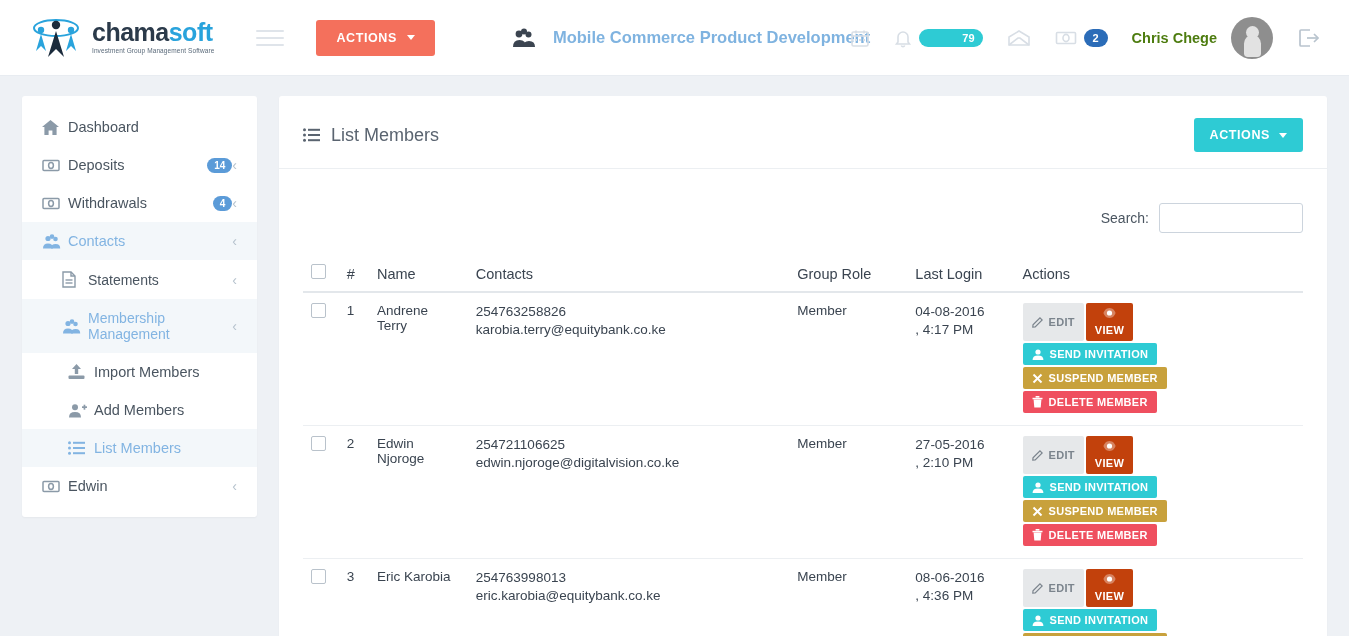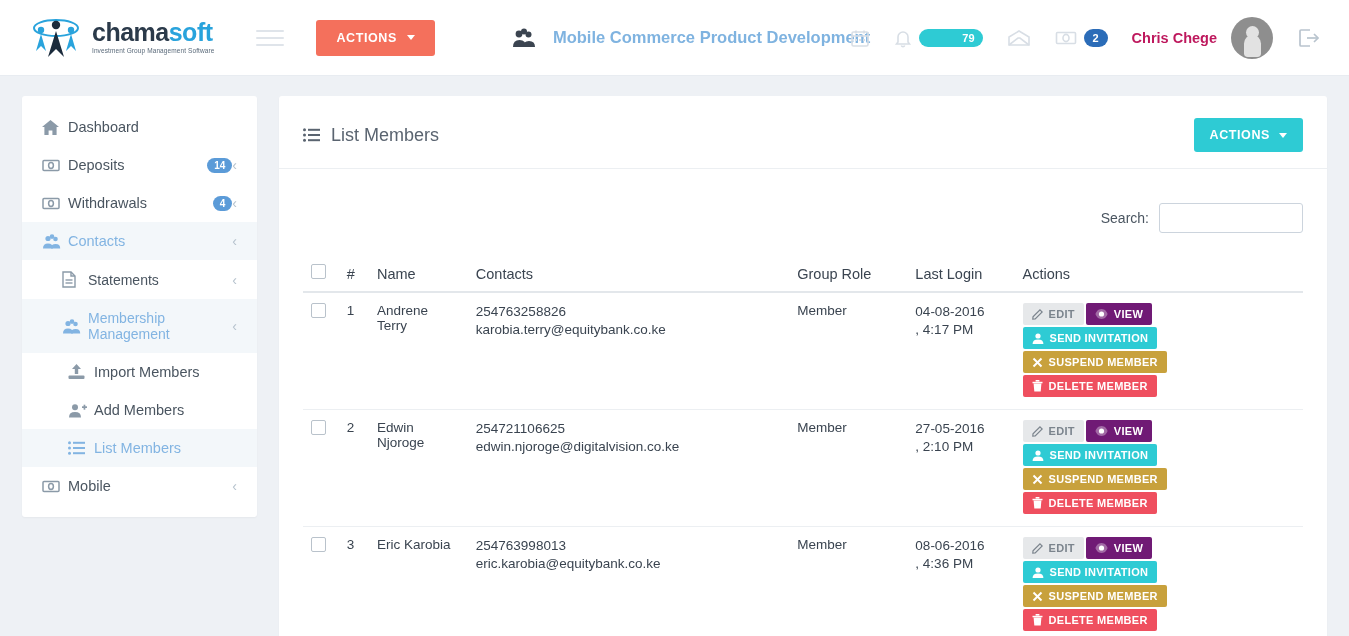--- a/index.html
+++ b/index.html
@@ -43,21 +43,21 @@
 
   .top-right { position: absolute; right: 18px; display: flex; align-items: center; gap: 0; }
   .tr-item { display: flex; align-items: center; padding: 0 12px; cursor: pointer; }
   .badge {
     color: #fff; font-size: 11px; font-weight: bold;
     border-radius: 11px; padding: 3px 8px; min-width: 24px;
     text-align: center; margin-left: 7px;
   }
   .badge.teal { background: #2ecbd4; padding-left: 43px; }
   .badge.blue { background: #2b6cb8; }
-  .user-name { color: #be185d; font-size: 14.5px; font-weight: bold; margin-right: 14px; }
+  .user-name { color: #4d7c0f; font-size: 14.5px; font-weight: bold; margin-right: 14px; }
   .avatar {
     width: 42px; height: 42px; border-radius: 50%;
     background: #8e8e8e; position: relative; overflow: hidden;
   }
   .avatar .head { position:absolute; width:13px;height:13px;border-radius:50%;background:#e2e2e2; left:14.5px; top:9px; }
   .avatar .body { position:absolute; width:17px;height:22px;border-radius:9px 9px 4px 4px;background:#e2e2e2; left:12.5px; top:18px; }
   .ico { color: #d8dee5; display: flex; align-items: center; }
 
   
   .page { display: flex; padding: 20px 22px 0 22px; gap: 22px; }
@@ -146,21 +146,21 @@
 
   .act-stack { display: flex; flex-wrap: wrap; gap: 0; width: 188px; }
   .btn-a {
     display: inline-flex; align-items: center; gap: 6px;
     font-size: 11px; font-weight: bold; letter-spacing: 0.3px;
     color: #fff; border: none; padding: 5px 9px; cursor: pointer;
     border-radius: 2px; margin: 0 2px 2px 0;
     font-family: "Liberation Sans", sans-serif; white-space: nowrap;
   }
   .btn-edit { background: #e6e8ea; color: #7b848d; }
-  .btn-view { background: #701a75; }
+  .btn-view { background: #c2410c; flex-direction: column; }
   .btn-invite { background: #2ecbd4; }
   .btn-suspend { background: #c8a13c; }
   .btn-delete { background: #ef4f5f; }
   .act-row1 { display: flex; }
   svg { display: block; }
 </style>
 </head>
 <body>
 
 <div class="topbar">
@@ -386,21 +386,21 @@
       <span class="ni-label">List Members</span>
     </div>
 
     <div class="nav-item">
       <span class="ni-ico">
         <svg width="18" height="13" viewBox="0 0 18 13" fill="none" stroke="currentColor" stroke-width="1.5">
             <rect x="1" y="1.5" width="16" height="10" rx="1"></rect>
             <ellipse cx="9" cy="6.5" rx="2.4" ry="2.9"></ellipse>
           </svg>
       </span>
-      <span class="ni-label">Mobile</span>
+      <span class="ni-label">Edwin</span>
       <span class="chev">‹</span>
     </div>
   </div>
 
   <div class="content">
 
     <div class="content-head">
       <div class="ch-title">
         <span>
           <svg width="17" height="14" viewBox="0 0 17 14" fill="#5a6470">

